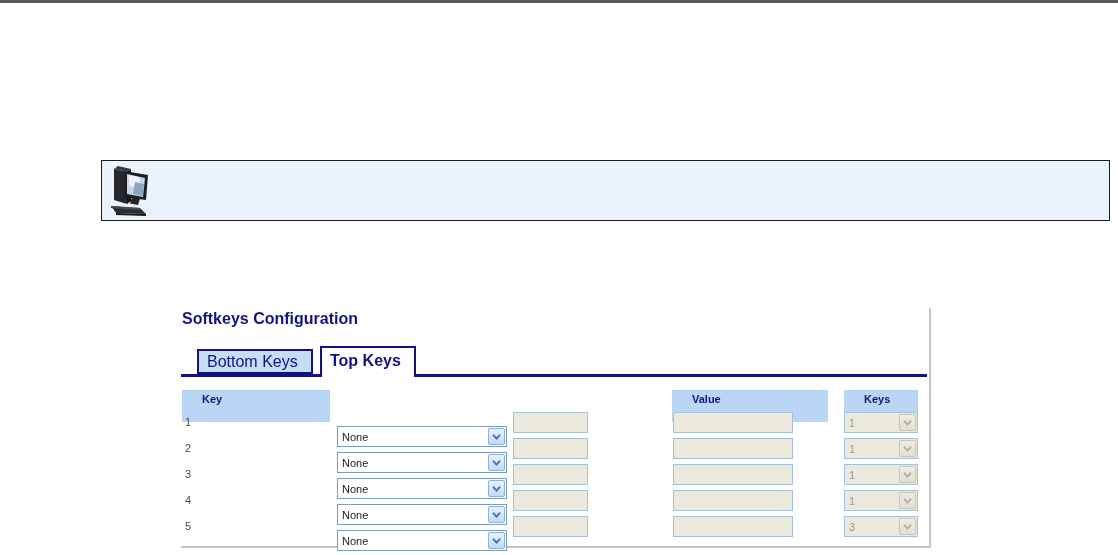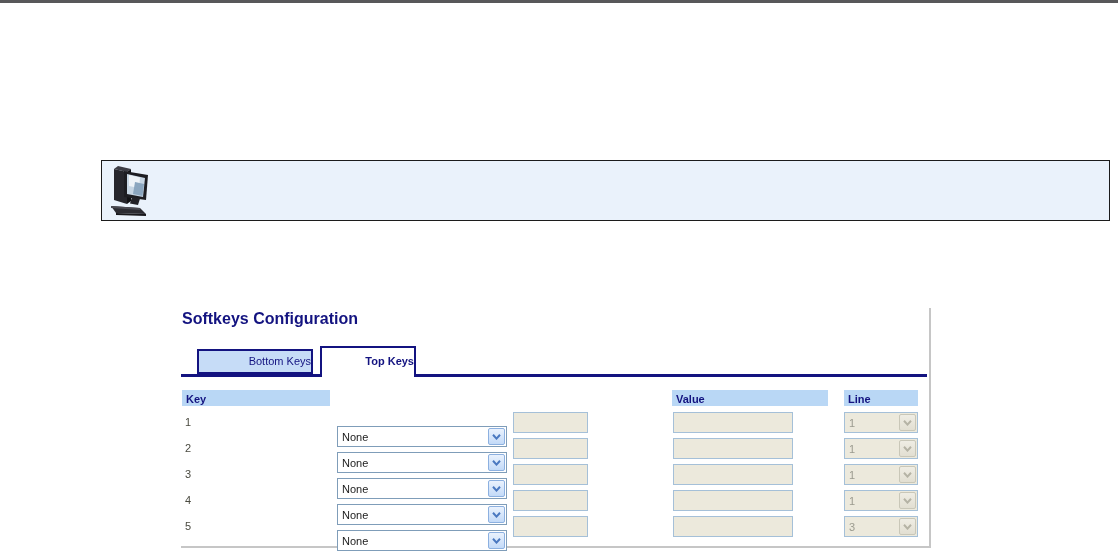--- a/index.html
+++ b/index.html
@@ -18,34 +18,34 @@
   .panel {
     position:absolute; left:181px; top:308px; width:748px; height:238px;
     background:#fff; box-sizing:content-box;
     border-right:2px solid var(--panel_border); border-bottom:2px solid var(--panel_border);
   }
   .heading {
     position:absolute; left:1px; top:2px; font-size:16px; font-weight:bold;
     color:var(--navy); white-space:nowrap;
   }
   .tabs-underline { position:absolute; left:0; top:66px; width:746px; height:3px; background:var(--navy); }
-  .tab { position:absolute; box-sizing:border-box; text-align:right; font-size:11px; color:var(--navy); cursor:default; }
+  .tab { position:absolute; box-sizing:border-box; text-align:left; font-size:16px; color:var(--navy); cursor:default;padding-left:8px; }
   .tab-inactive {
     left:16px; top:41px; width:116px; height:25px; line-height:21px;
     background:var(--tab_bg); border:2px solid var(--navy);
   }
   .tab-active {
     left:139px; top:38px; width:96px; height:31px; line-height:26px;
     background:#fff; border:2px solid var(--navy); border-bottom:none; font-weight:bold; z-index:2;
   }
 
   .th {
-    position:absolute; top:82px; height:16px; box-sizing:border-box;
+    position:absolute; top:82px; height:32px; box-sizing:border-box;
     background:var(--header_bg); color:var(--navy);
-    font-size:11px; font-weight:bold; padding:3px 0 0 4px;
+    font-size:11px; font-weight:bold; padding:3px 0 0 20px;
   }
   .th-key   { left:1px;   width:148px; }
   .th-type  { left:155px; width:172px; }
   .th-label { left:328px; width:157px; }
   .th-value { left:491px; width:156px; }
   .th-line  { left:663px; width:74px;  }
 
   .row { position:absolute; left:0; width:746px; height:26px; }
   .key { position:absolute; left:4px; top:6px; font-size:11px; color:var(--key_text); }
 
@@ -98,21 +98,21 @@
 
 <div class="panel">
   <div class="heading">Softkeys Configuration</div>
 
   <div class="tabs-underline"></div>
   <div class="tab tab-inactive">Bottom Keys</div>
   <div class="tab tab-active">Top Keys</div>
 
   <div class="th th-key">Key</div>
   <div class="th th-value">Value</div>
-  <div class="th th-line">Line</div>
+  <div class="th th-line">Keys</div>
 
   <div id="rows">
       <div class="row" style="top: 102px;">
     <span class="key">1</span>
     <div class="fselect sel-type">
       <span class="txt">None</span>
       <span class="btn">
         <svg width="9" height="6" viewBox="0 0 9 6">
               <path d="M1 0.8 L4.5 4.6 L8 0.8" stroke="currentColor" stroke-width="2" fill="none"></path>
             </svg>

